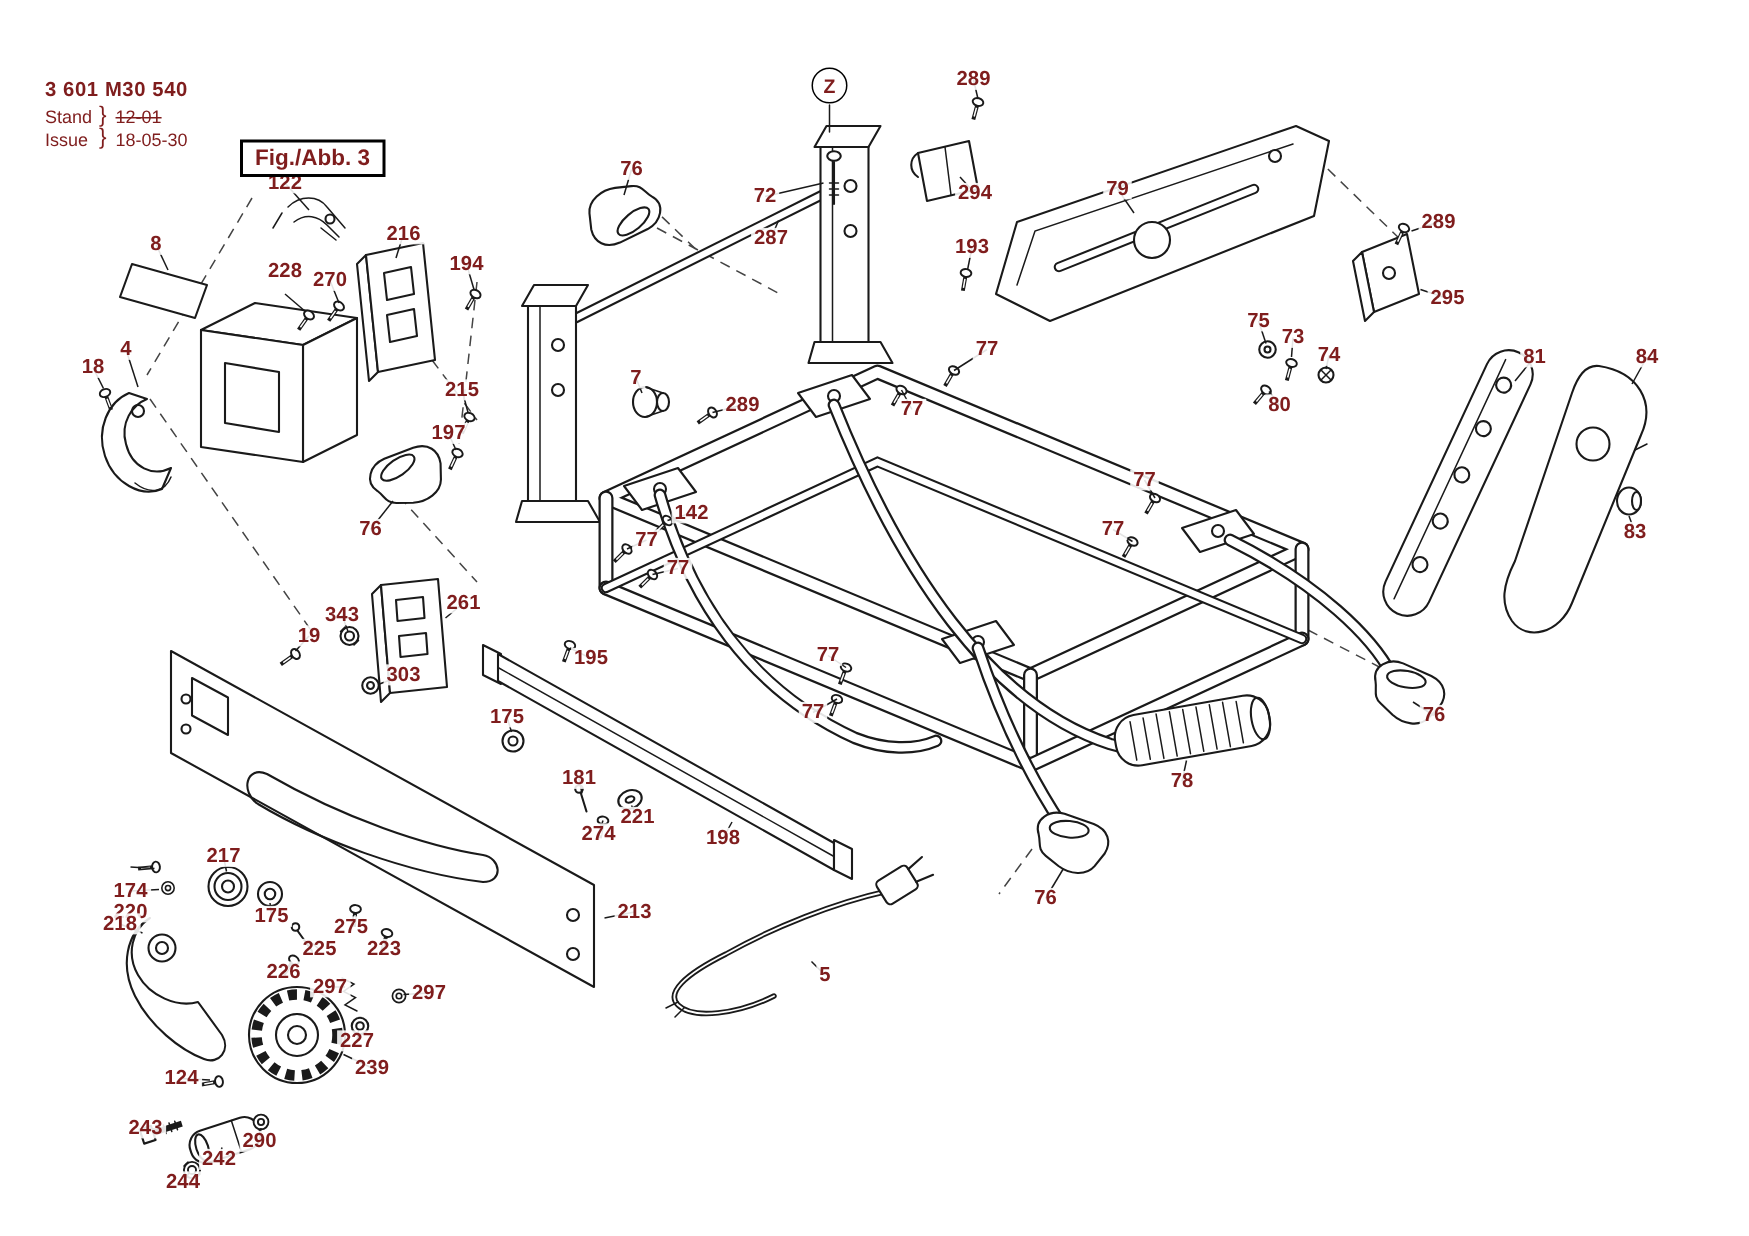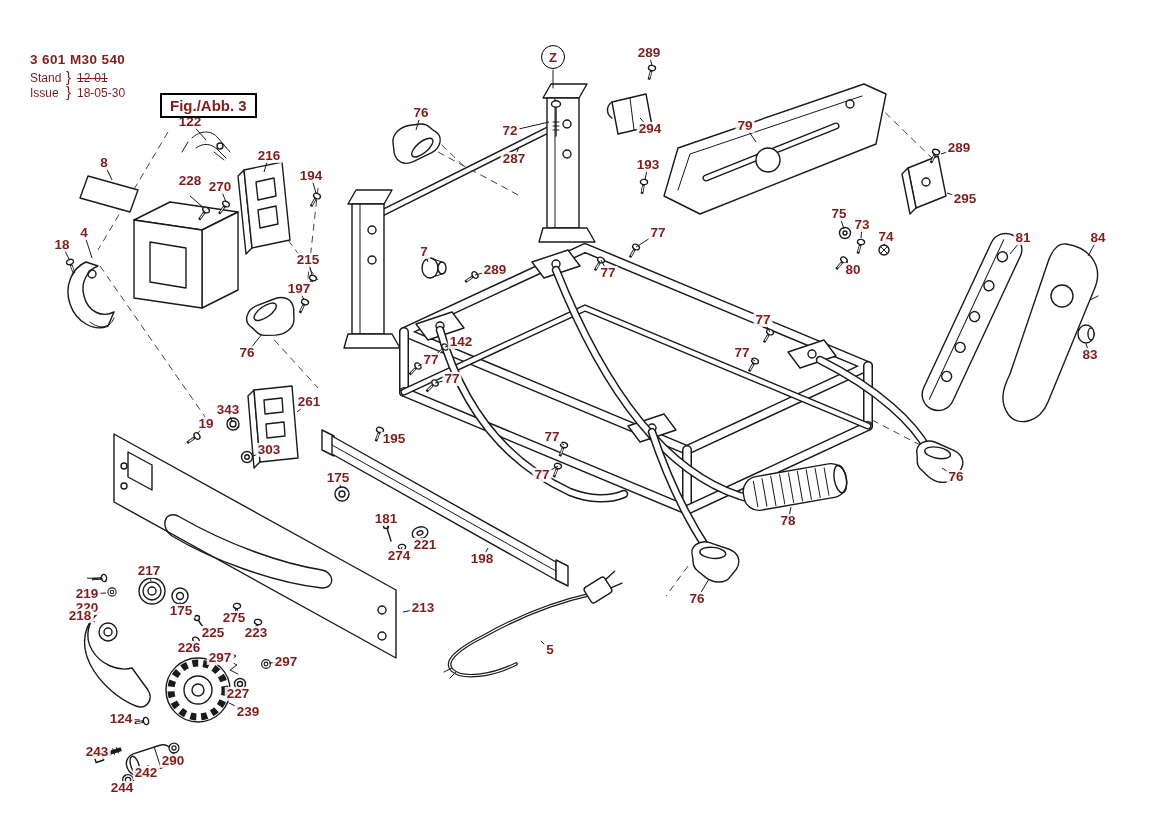--- a/index.html
+++ b/index.html
@@ -503,21 +503,21 @@
       <div class="part-label" style="left: 552px; top: 437px;">77</div>
       <div class="part-label" style="left: 542px; top: 475px;">77</div>
       <div class="part-label" style="left: 386px; top: 519px;">181</div>
       <div class="part-label" style="left: 425px; top: 545px;">221</div>
       <div class="part-label" style="left: 399px; top: 556px;">274</div>
       <div class="part-label" style="left: 482px; top: 559px;">198</div>
       <div class="part-label" style="left: 788px; top: 521px;">78</div>
       <div class="part-label" style="left: 956px; top: 477px;">76</div>
       <div class="part-label" style="left: 697px; top: 599px;">76</div>
       <div class="part-label" style="left: 87px; top: 608px;">220</div>
-      <div class="part-label" style="left: 87px; top: 594px;">219</div>
+      <div class="part-label" style="left: 87px; top: 594px;">174</div>
       <div class="part-label" style="left: 149px; top: 571px;">217</div>
       <div class="part-label" style="left: 80px; top: 616px;">218</div>
       <div class="part-label" style="left: 181px; top: 611px;">175</div>
       <div class="part-label" style="left: 213px; top: 633px;">225</div>
       <div class="part-label" style="left: 234px; top: 618px;">275</div>
       <div class="part-label" style="left: 256px; top: 633px;">223</div>
       <div class="part-label" style="left: 189px; top: 648px;">226</div>
       <div class="part-label" style="left: 220px; top: 658px;">297</div>
       <div class="part-label" style="left: 286px; top: 662px;">297</div>
       <div class="part-label" style="left: 238px; top: 694px;">227</div>

